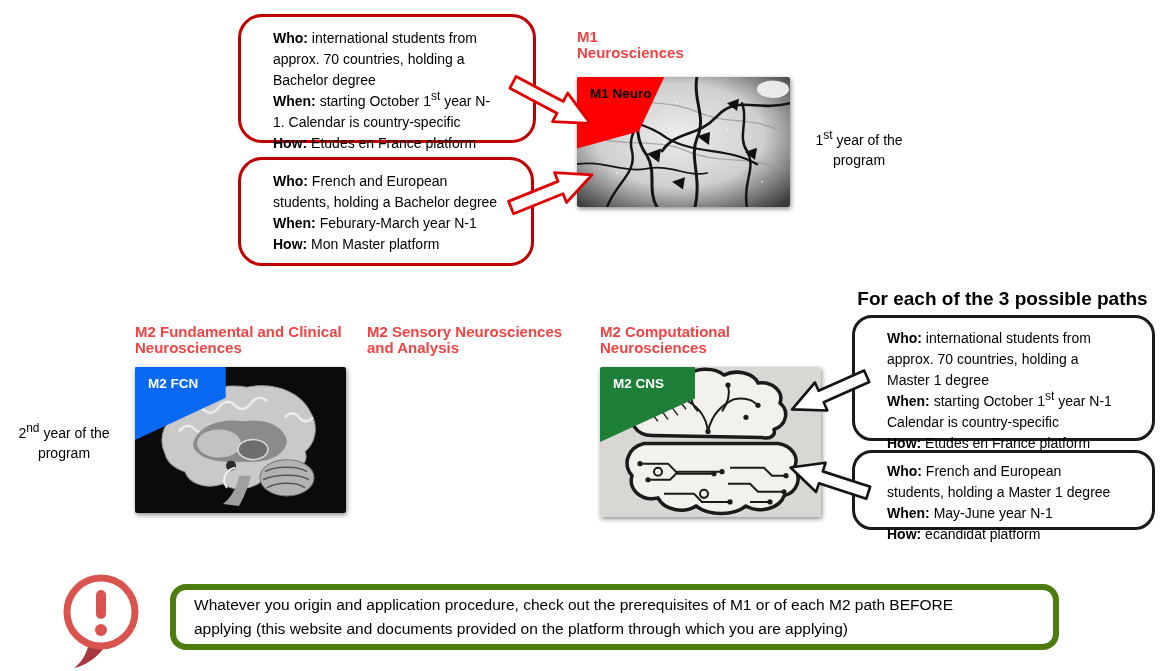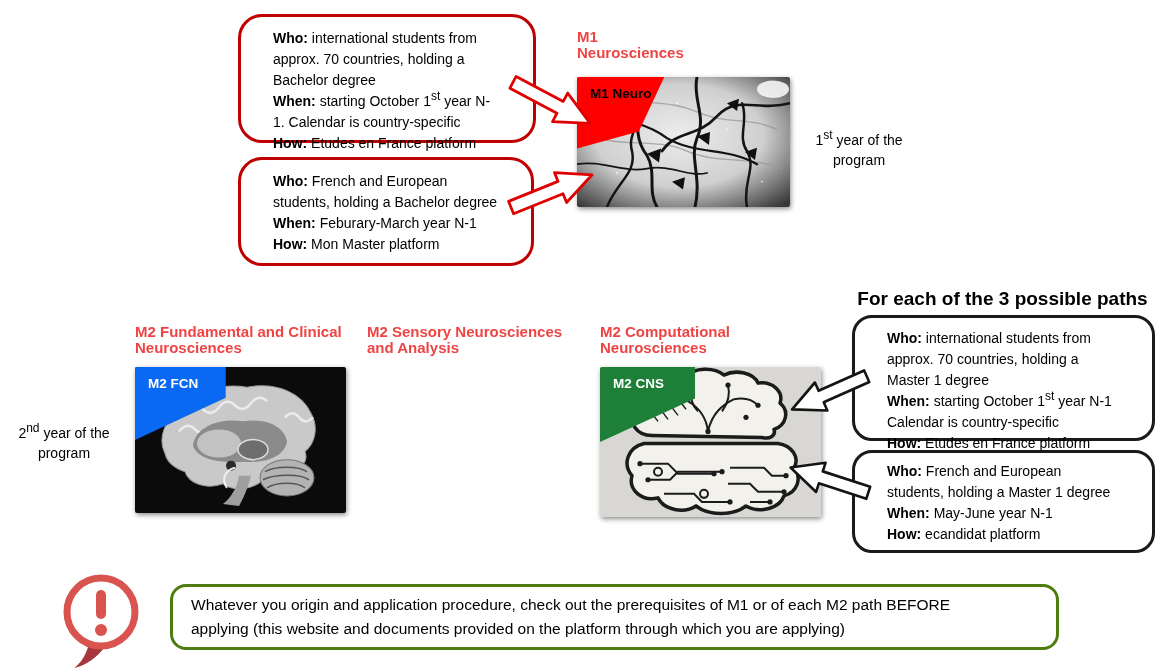--- a/index.html
+++ b/index.html
@@ -54,21 +54,21 @@
   .title span { display:block; }
   .side-label { position:absolute; text-align:center; font-size:14px; line-height:20px; }
   .heading { position:absolute; text-align:center; font-weight:700; font-size:19px; color:#000; }
 
   
   .arrow { position:absolute; z-index:5; }
   .arrow svg { display:block; width:100%; height:100%; }
 
   
   .notice {
-    position:absolute; box-sizing:border-box; border:3px solid #4d7c0f; border-radius:16px;
+    position:absolute; box-sizing:border-box; border:6px solid #4d7c0f; border-radius:16px;
     background:#fff; display:flex; flex-direction:column; justify-content:center;
     font-size:15.5px; line-height:24px; padding:15px 18px;
   }
   .notice span { display:block; }
   .warn-icon { position:absolute; }
 </style>
 </head>
 <body>
 
 <div class="canvas">
@@ -240,21 +240,21 @@
   <div class="heading" style="left:845px; top:288px; width:315px;">
     <span>For each of the 3 possible paths</span>
   </div>
 
   <div class="bubble black" style="left:852px; top:315px; width:303px; height:126px; padding-top:10px;">
     <span class="entry"><b>Who:</b><span> international students from approx. 70 countries, holding a Master 1 degree</span><sup></sup><span></span></span>
     <span class="entry"><b>When:</b><span> starting October 1</span><sup>st</sup><span> year N-1 Calendar is country-specific</span></span>
     <span class="entry"><b>How:</b><span> Etudes en France platform</span><sup></sup><span></span></span>
   </div>
 
-  <div class="bubble black" style="left:852px; top:450px; width:303px; height:103px; padding-top:8px;">
+  <div class="bubble black" style="left:852px; top:450px; width:303px; height:80px; padding-top:8px;">
     <span class="entry"><b>Who:</b><span> French and European students, holding a Master 1 degree</span><sup></sup><span></span></span>
     <span class="entry"><b>When:</b><span> May-June year N-1</span><sup></sup><span></span></span>
     <span class="entry"><b>How:</b><span> ecandidat platform</span><sup></sup><span></span></span>
   </div>
 
   <div class="arrow" style="left:786px; top:375px; width:86px; height:36px; transform:rotate(-24deg);">
     <svg viewBox="0 0 100 40" preserveAspectRatio="none">
         <path d="M98,13 L40,13 L40,3 L3,20 L40,37 L40,27 L98,27 Z" fill="#fff" stroke="#141414" stroke-width="3" stroke-linejoin="round"></path>
       </svg>
   </div>

